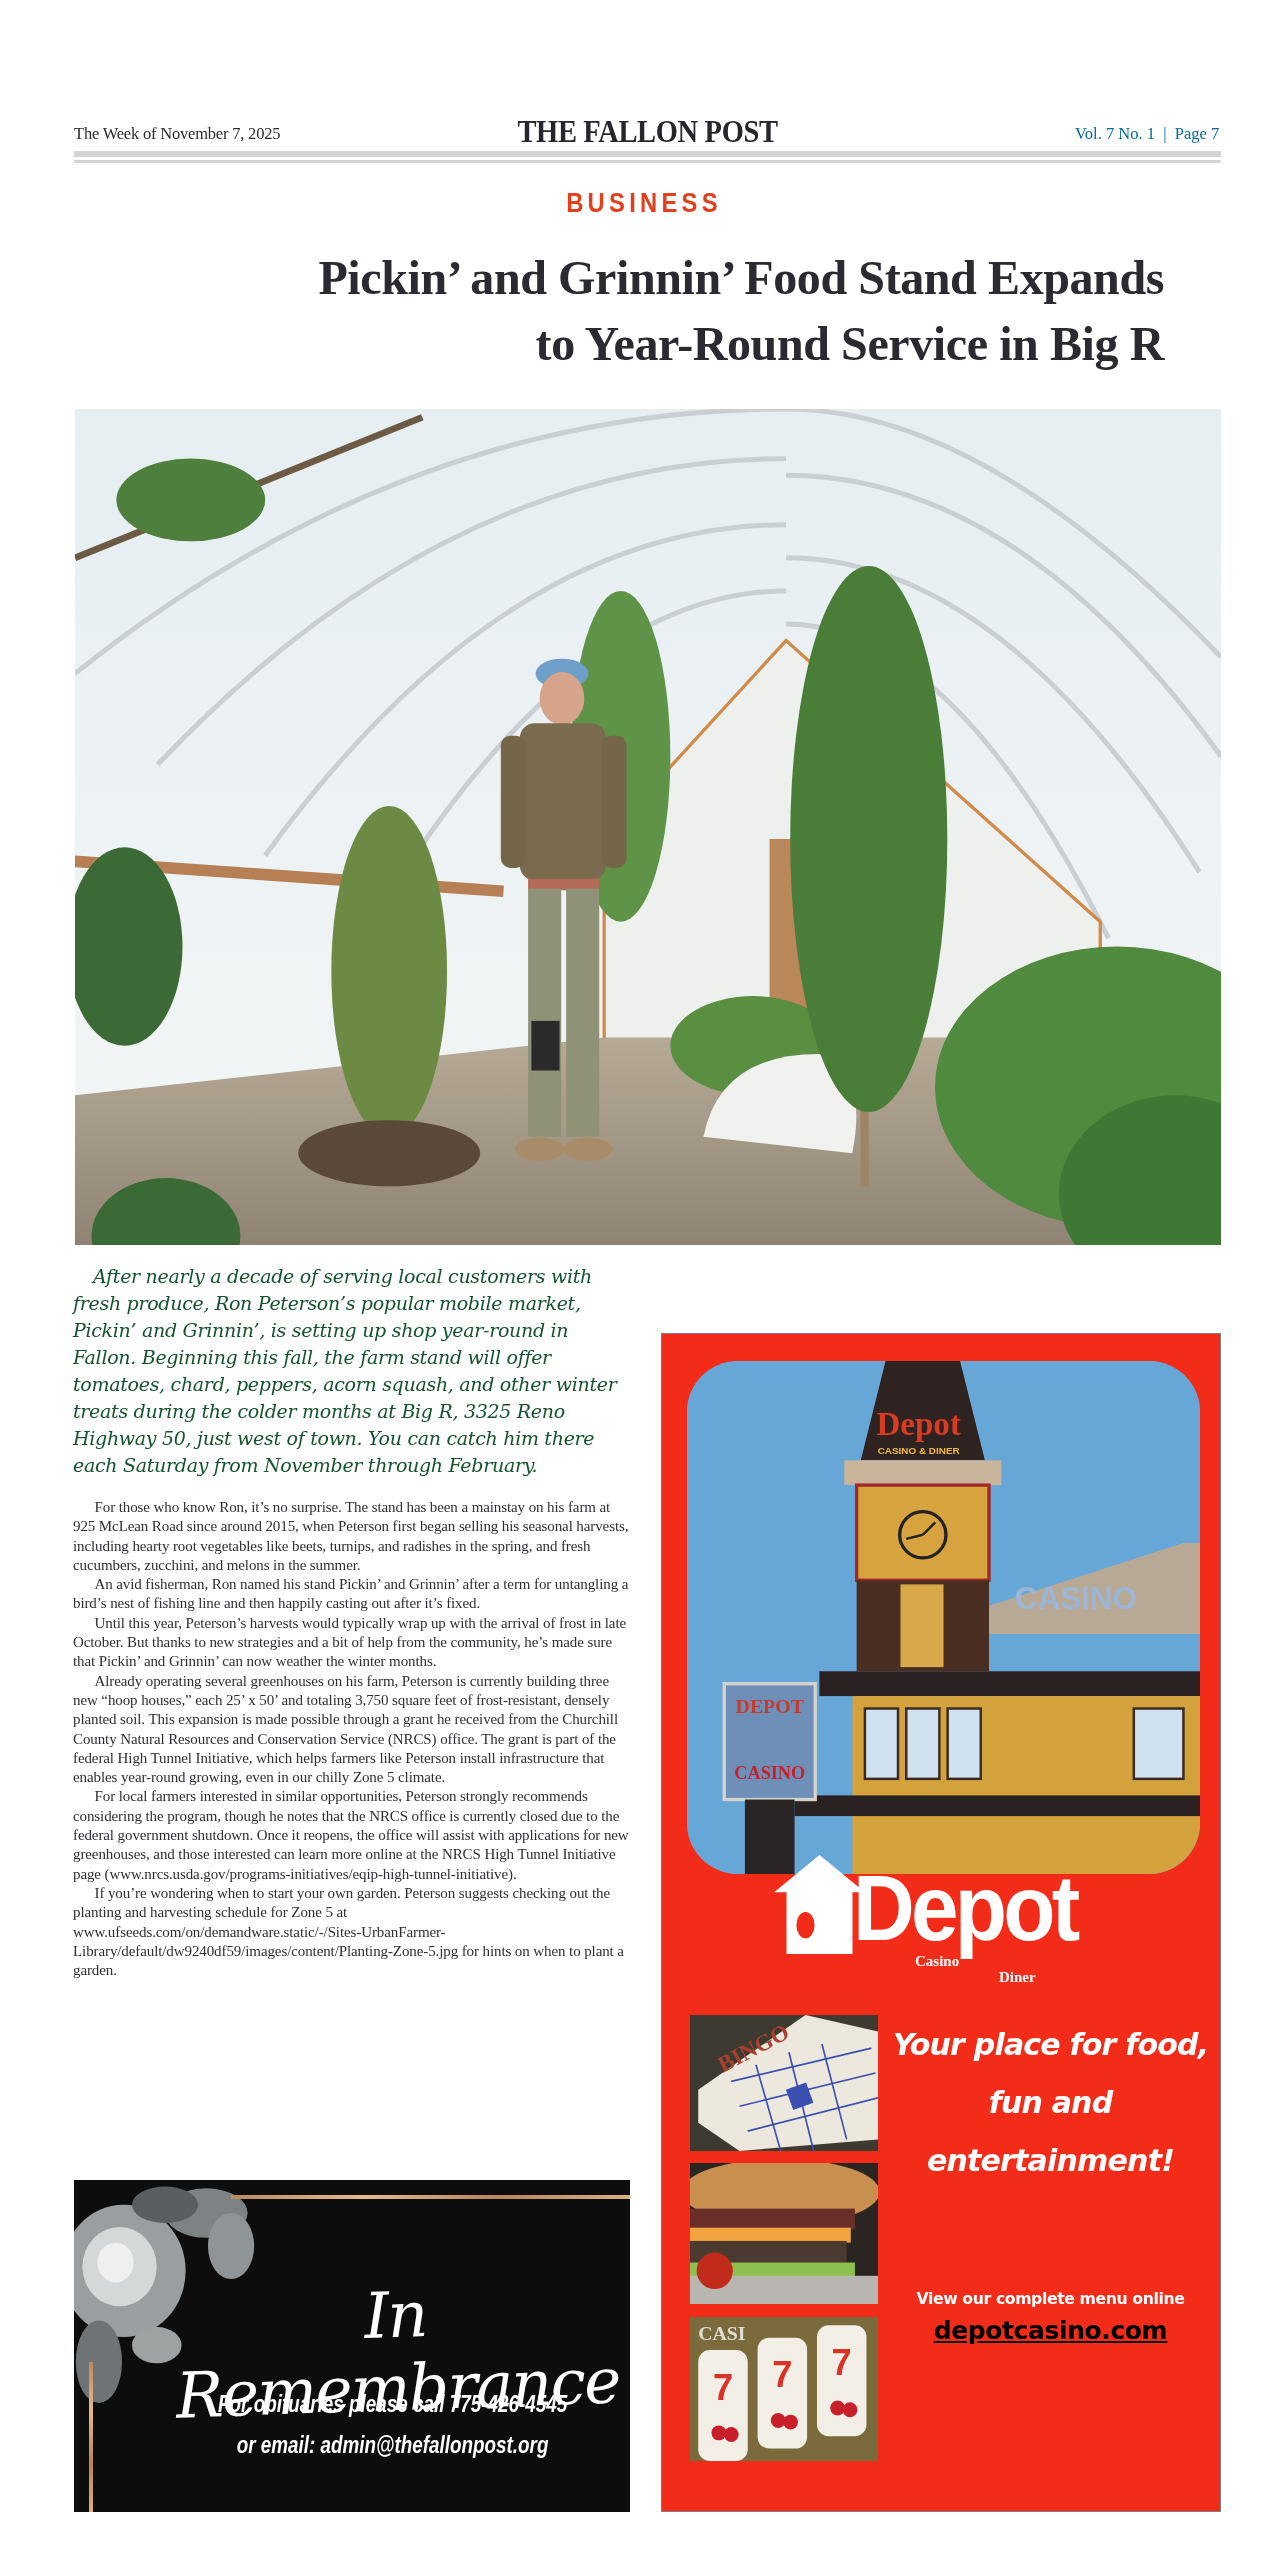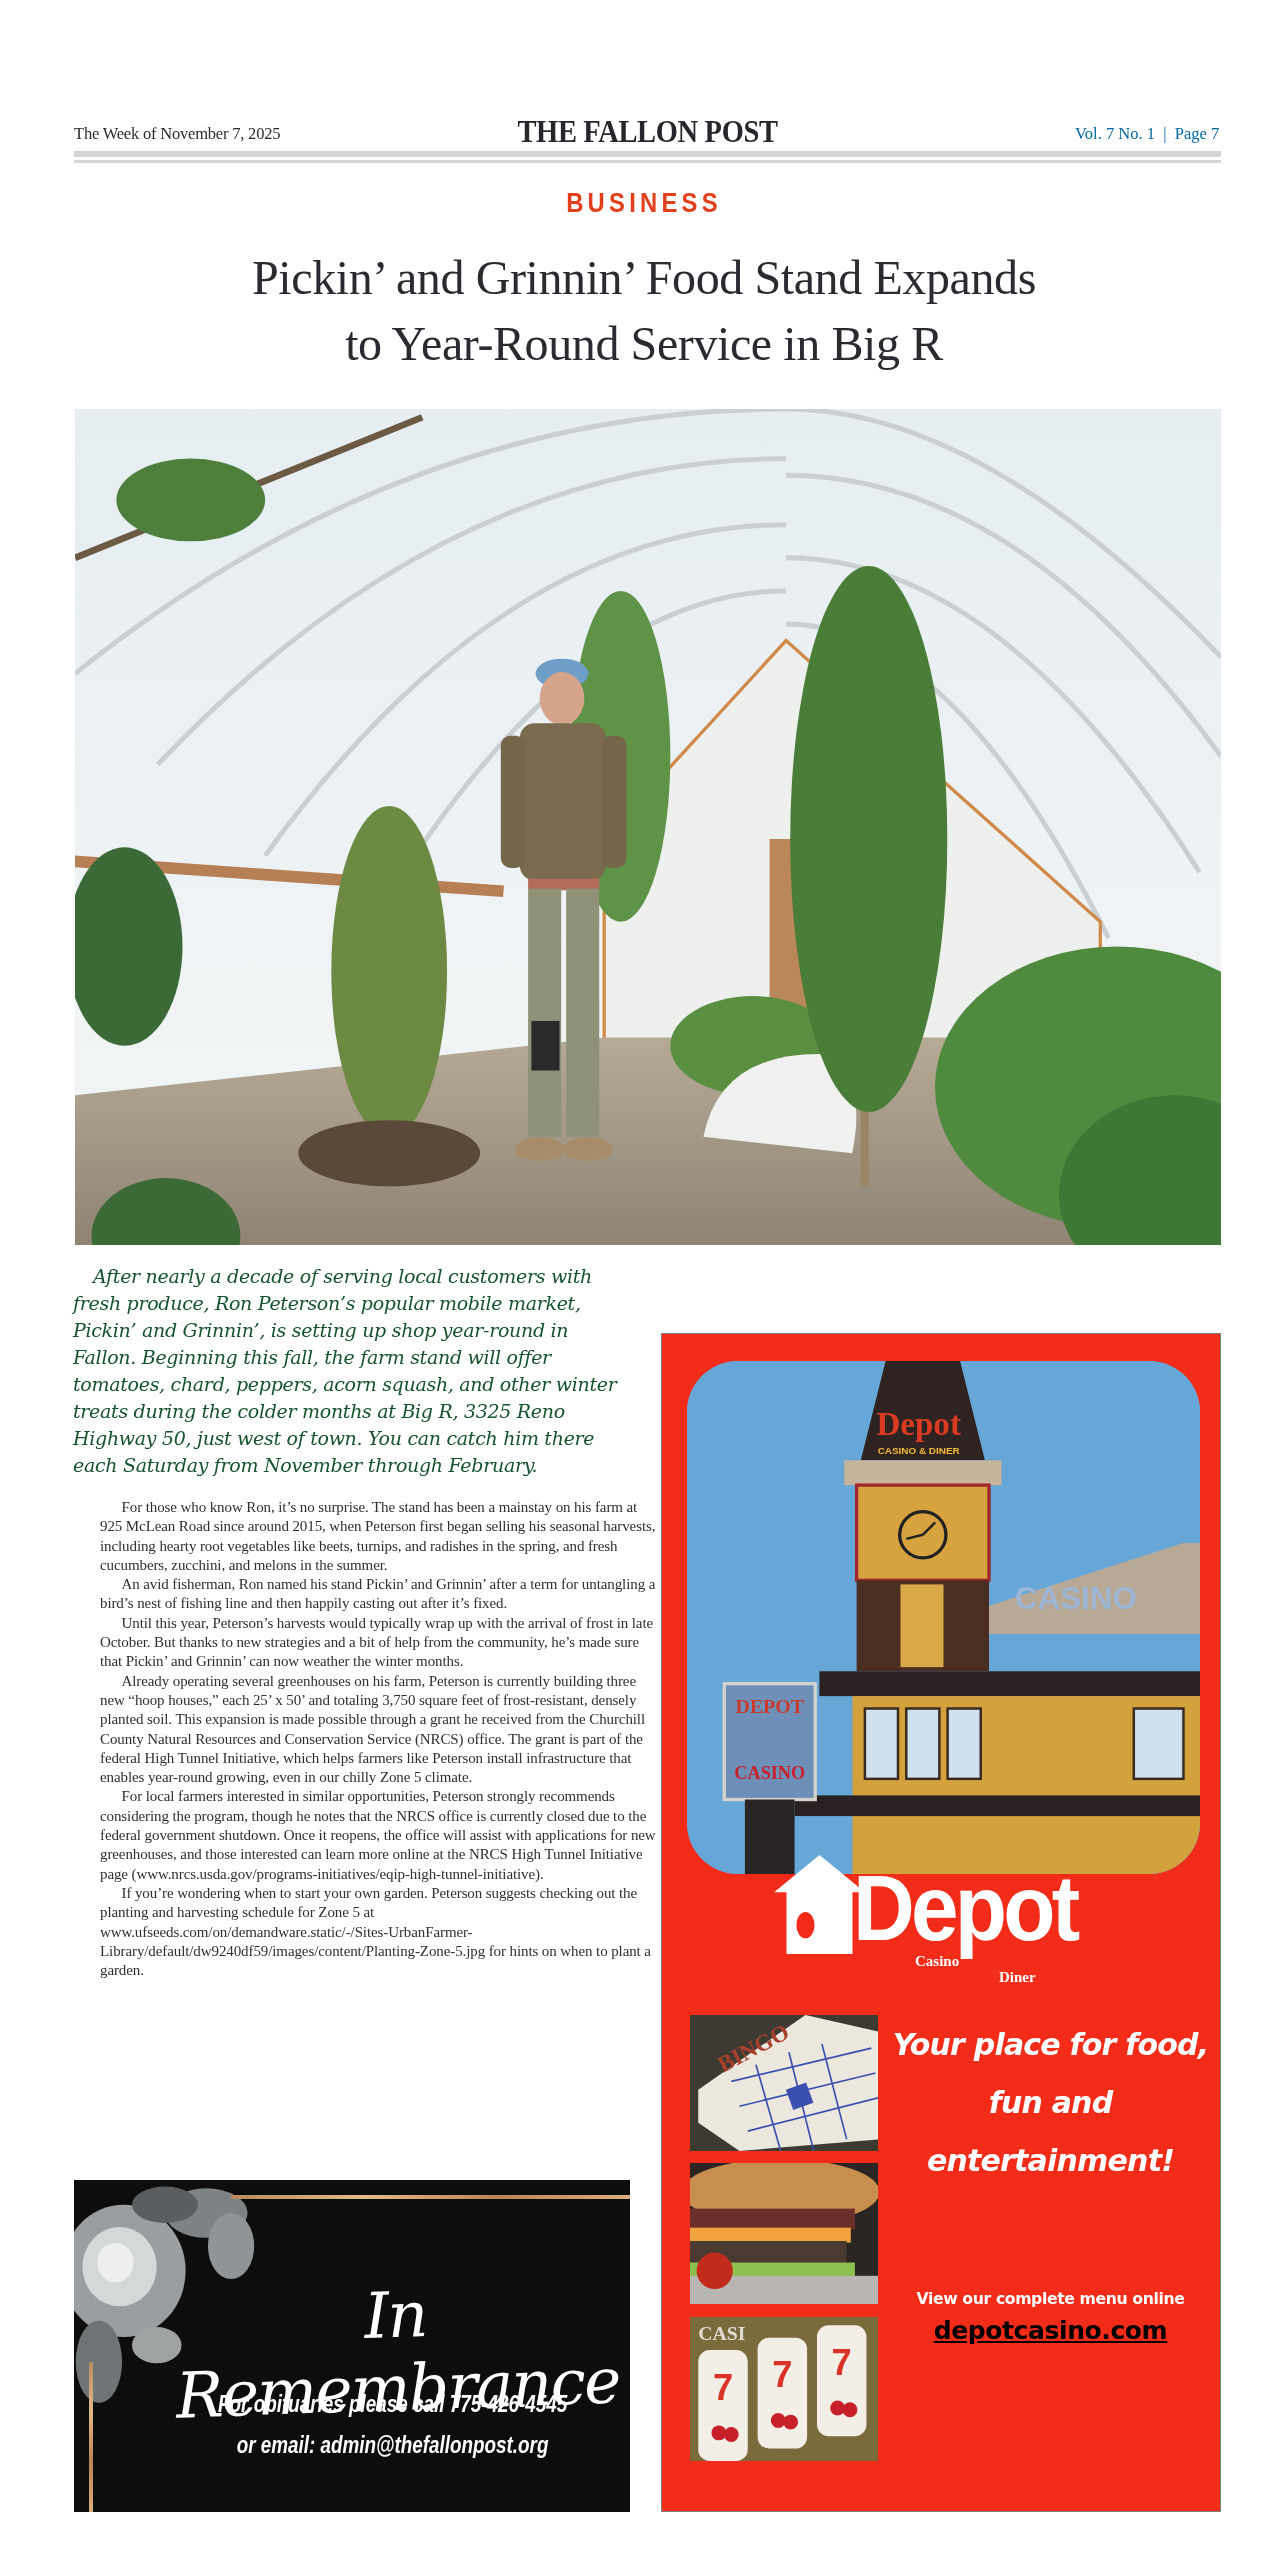--- a/index.html
+++ b/index.html
@@ -10,31 +10,31 @@
   .masthead { position: absolute; left: 74px; top: 114px; width: 1147px; height: 50px; }
   .mh-left { position: absolute; left: 0; top: 10px; font-family: "Liberation Serif", serif; font-size: 16.5px; color: #2b2b2f; letter-spacing: -0.2px; }
   .mh-title { position: absolute; left: 0; right: 0; top: 0; text-align: center; font-family: "Liberation Serif", serif; font-weight: bold; font-size: 31px; letter-spacing: -0.4px; color: #26262c; transform: scaleX(0.92); }
   .mh-right { position: absolute; right: 1.7px; top: 10px; font-family: "Liberation Serif", serif; font-size: 16.5px; color: #0369a1; }
   .mh-right .sep { margin: 0 8.3px; }
   .rule-thick { position: absolute; left: 74px; top: 151px; width: 1147px; height: 5.8px; background: #d3d4d6; }
   .rule-thin { position: absolute; left: 74px; top: 160px; width: 1147px; height: 2.5px; background: #d3d4d6; }
 
   
   .section-label { position: absolute; left: 0; width: 1288px; top: 187px; text-align: center; font-family: "Liberation Sans", sans-serif; font-weight: bold; font-size: 28px; letter-spacing: 5px; color: #e2401c; transform: scaleX(0.85); }
-  .headline { position: absolute; left: 124px; width: 1040px; top: 245px; text-align: center; font-family: "Liberation Serif", serif; font-weight: normal; font-size: 48px; line-height: 66px; color: #2a2a31; letter-spacing: -0.4px; }
+  .headline { position: absolute; left: 124px; width: 1040px; top: 245px; text-align: right; font-family: "Liberation Serif", serif; font-weight: bold; font-size: 48px; line-height: 66px; color: #2a2a31; letter-spacing: -0.4px; }
 
   
   .photo { position: absolute; left: 75px; top: 409px; width: 1146px; height: 836px; overflow: hidden; background: #cfd6d4; }
   .photo svg { display: block; width: 100%; height: 100%; }
 
   
   .lede { position: absolute; left: 73px; top: 1263px; width: 559px; font-family: "DejaVu Serif", serif; font-style: italic; font-size: 19px; line-height: 27px; color: #14532d; text-indent: 20px; letter-spacing: -0.3px; }
 
   
-  .body-text { position: absolute; left: 73px; top: 1498px; width: 556px; font-family: "Liberation Serif", serif; font-size: 15px; line-height: 19.3px; color: #2f2f33; letter-spacing: -0.1px; margin-left: 27px; }
+  .body-text { position: absolute; left: 73px; top: 1498px; width: 556px; font-family: "Liberation Serif", serif; font-size: 15px; line-height: 19.3px; color: #2f2f33; letter-spacing: -0.1px; }
   .body-text p { text-indent: 21.5px; }
 
   
   .remembrance { position: absolute; left: 74px; top: 2180px; width: 556px; height: 332px; background: #0d0d0e; overflow: hidden; }
   .rem-gold-top { position: absolute; left: 157px; right: 0; top: 15px; height: 4.1px; background: linear-gradient(90deg,#b98a5c,#e6b98b,#b98456,#dcae7f); }
   .rem-gold-left { position: absolute; left: 15px; top: 182px; bottom: 0; width: 4.1px; background: linear-gradient(180deg,#b98a5c,#e6b98b,#b98456,#dcae7f); }
   .rem-flowers { position: absolute; left: 0; top: 0; width: 182px; height: 223px; }
   .rem-title { position: absolute; left: 91px; width: 463px; top: 99px; text-align: center; font-family: "DejaVu Serif", serif; font-style: italic; font-size: 63px; color: #ffffff; letter-spacing: -1.7px; transform: rotate(-2deg); }
   .rem-line1 { position: absolute; left: 0; width: 556px; padding-left: 99px; top: 211px; text-align: center; font-family: "Liberation Sans", sans-serif; font-weight: bold; font-style: italic; font-size: 23px; color: #ffffff; transform: scaleX(0.82); }
   .rem-line2 { position: absolute; left: 0; width: 556px; padding-left: 99px; top: 252px; text-align: center; font-family: "Liberation Sans", sans-serif; font-weight: bold; font-style: italic; font-size: 23px; color: #ffffff; transform: scaleX(0.82); }

